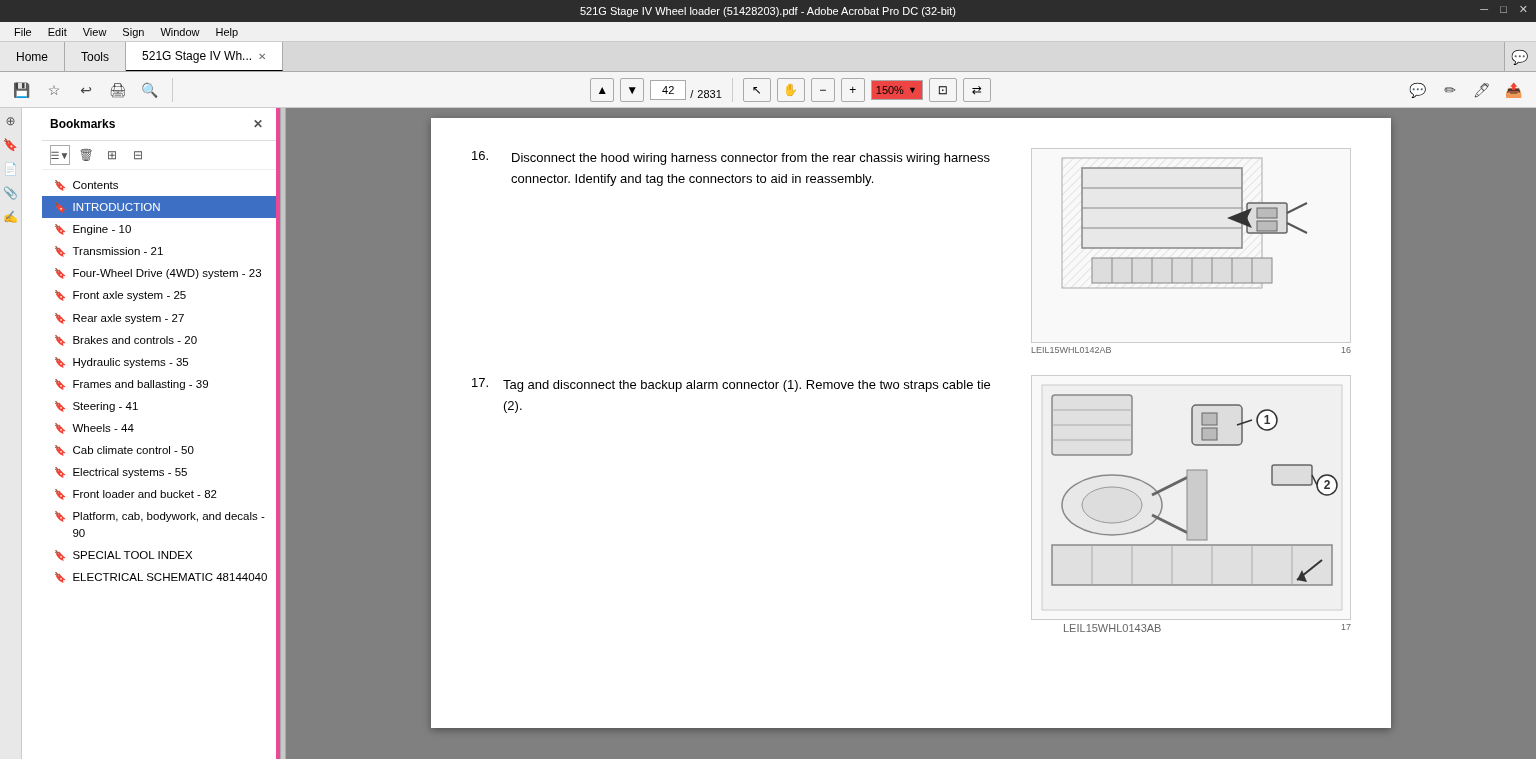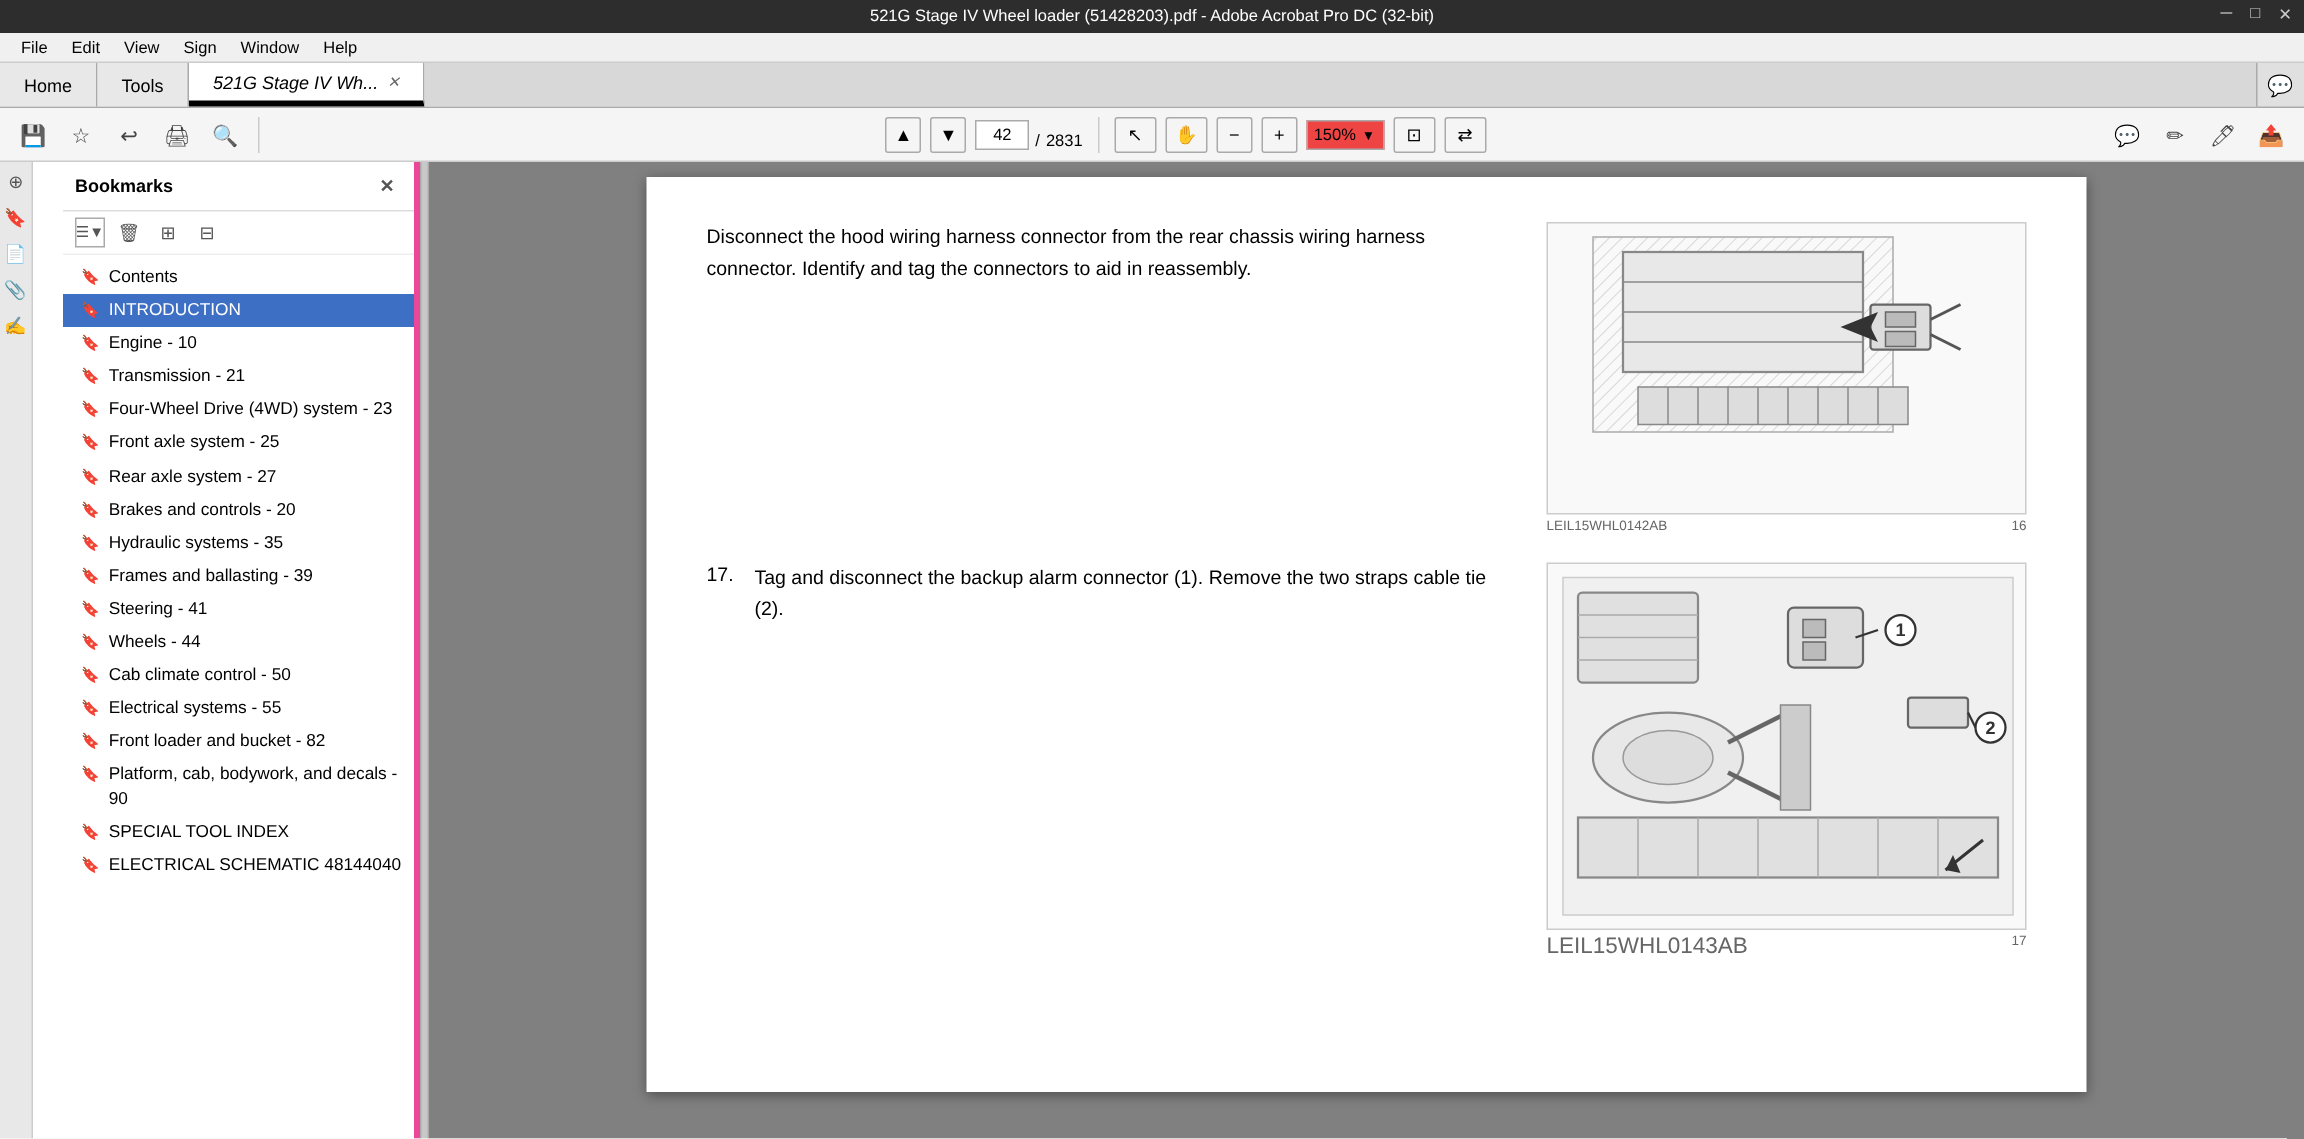--- a/index.html
+++ b/index.html
@@ -44,21 +44,21 @@
       padding: 0 16px;
       display: flex;
       align-items: center;
       font-size: 12px;
       border-right: 1px solid #aaa;
       cursor: pointer;
       gap: 6px;
     }
     .tab.home { background: #e8e8e8; }
     .tab.tools { background: #e8e8e8; }
-    .tab.active { background: #fff; border-bottom: 4px solid #000000; font-style: italic; }
+    .tab.active { background: #fff; border-bottom: 1px solid #000000; }
     .tab-close { font-size: 10px; cursor: pointer; color: #666; }
 
     
     .toolbar {
       background: #f5f5f5;
       height: 36px;
       display: flex;
       align-items: center;
       padding: 0 8px;
       border-bottom: 1px solid #ccc;
@@ -411,20 +411,21 @@
     </div>
   </div>
 
   <div class="resize-handle"></div>
 
   <div class="pdf-area">
     <div class="pdf-page">
 
       <div class="step-row">
         <div style="display:flex;gap:10px;flex:1;">
+          <span class="step-num">16.</span>
           <p class="step-text">Disconnect the hood wiring harness connector from the rear chassis wiring harness connector.  Identify and tag the connectors to aid in reassembly.</p>
         </div>
         <div style="position:relative;">
           <div class="diagram-box">
 
             <svg width="320" height="195">
 
               <defs>
                 <pattern id="hatch" patternUnits="userSpaceOnUse" width="6" height="6" patternTransform="rotate(45)">
                   <line x1="0" y1="0" x2="0" y2="6" stroke="#ccc" stroke-width="1"></line>
@@ -511,21 +512,21 @@
               <line x1="140" y1="170" x2="140" y2="210" stroke="#aaa" stroke-width="1"></line>
               <line x1="180" y1="170" x2="180" y2="210" stroke="#aaa" stroke-width="1"></line>
               <line x1="220" y1="170" x2="220" y2="210" stroke="#aaa" stroke-width="1"></line>
               <line x1="260" y1="170" x2="260" y2="210" stroke="#aaa" stroke-width="1"></line>
 
               <line x1="290" y1="185" x2="265" y2="205" stroke="#333" stroke-width="2"></line>
               <polygon points="265,205 270,195 275,207" fill="#333"></polygon>
             </svg>
           </div>
           <div style="display:flex;justify-content:space-between;margin-top:2px;">
-            <span style="font-size:15px;color:#666;">LEIL15WHL0143AB</span>
+            <span style="font-size:11px;color:#666;margin-left:32px;">LEIL15WHL0143AB</span>
             <span style="font-size:9px;color:#666;">17</span>
           </div>
         </div>
       </div>
 
     </div>
   </div>
 </div>
 
 </body></html>

